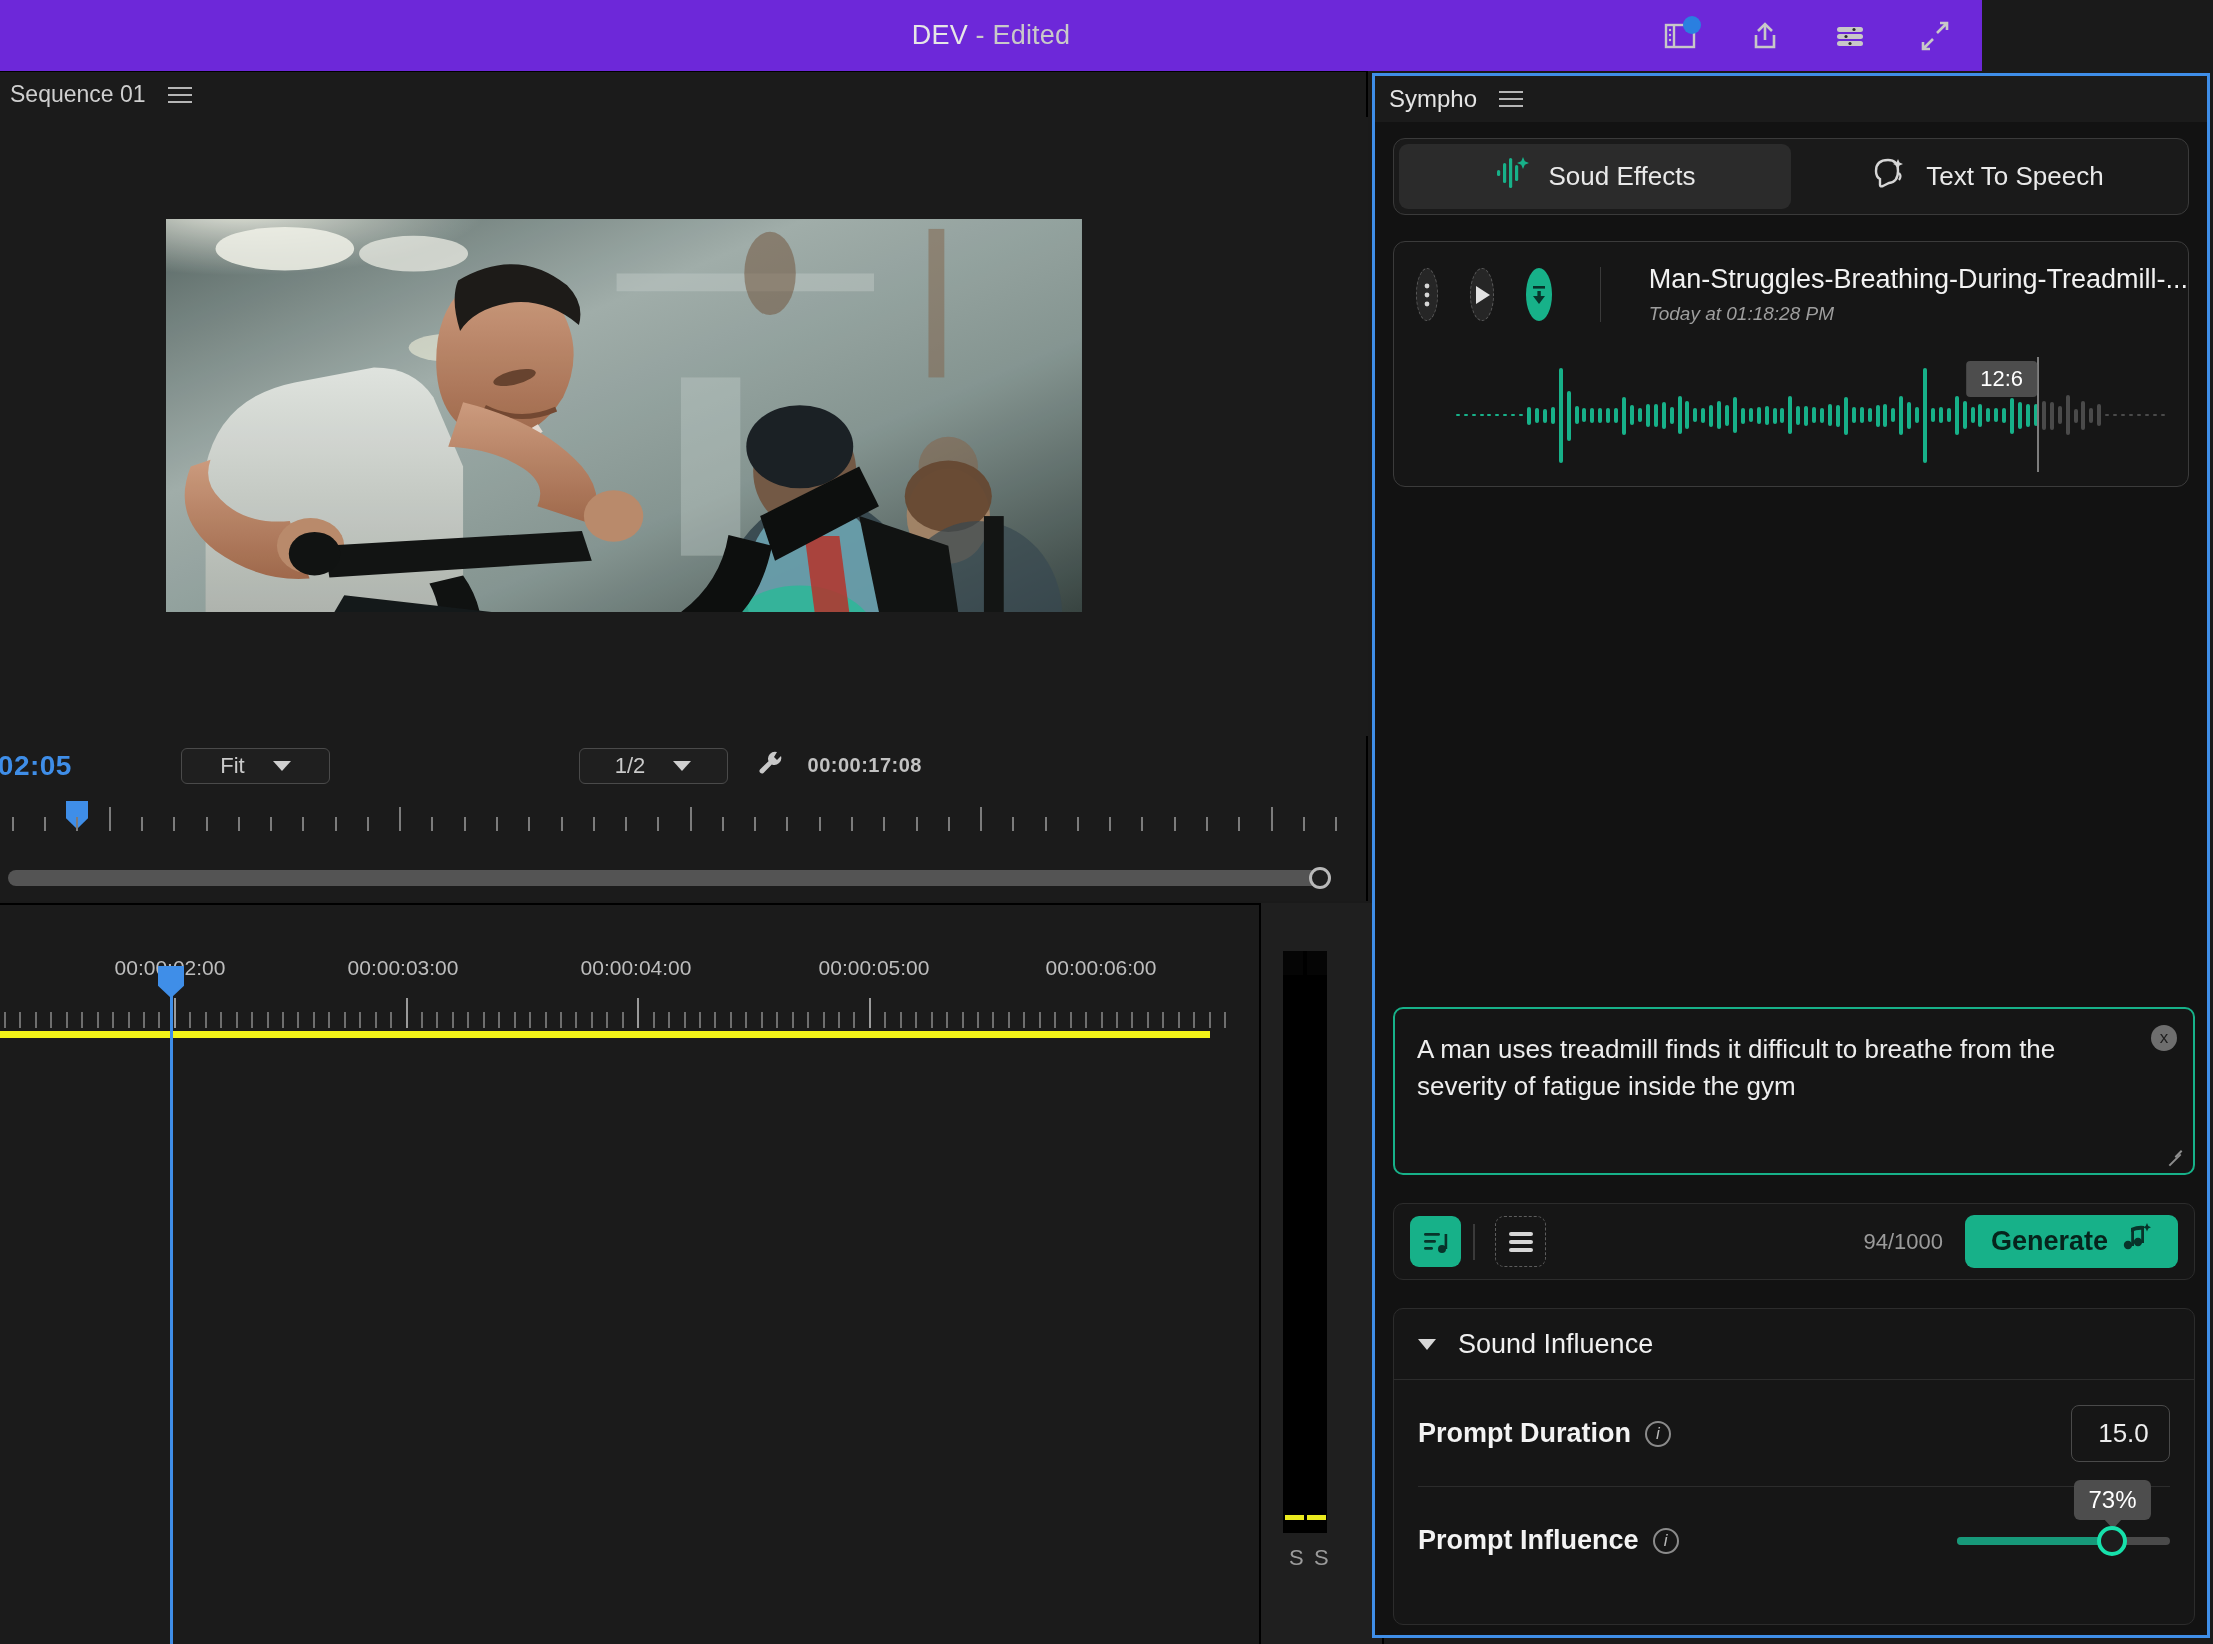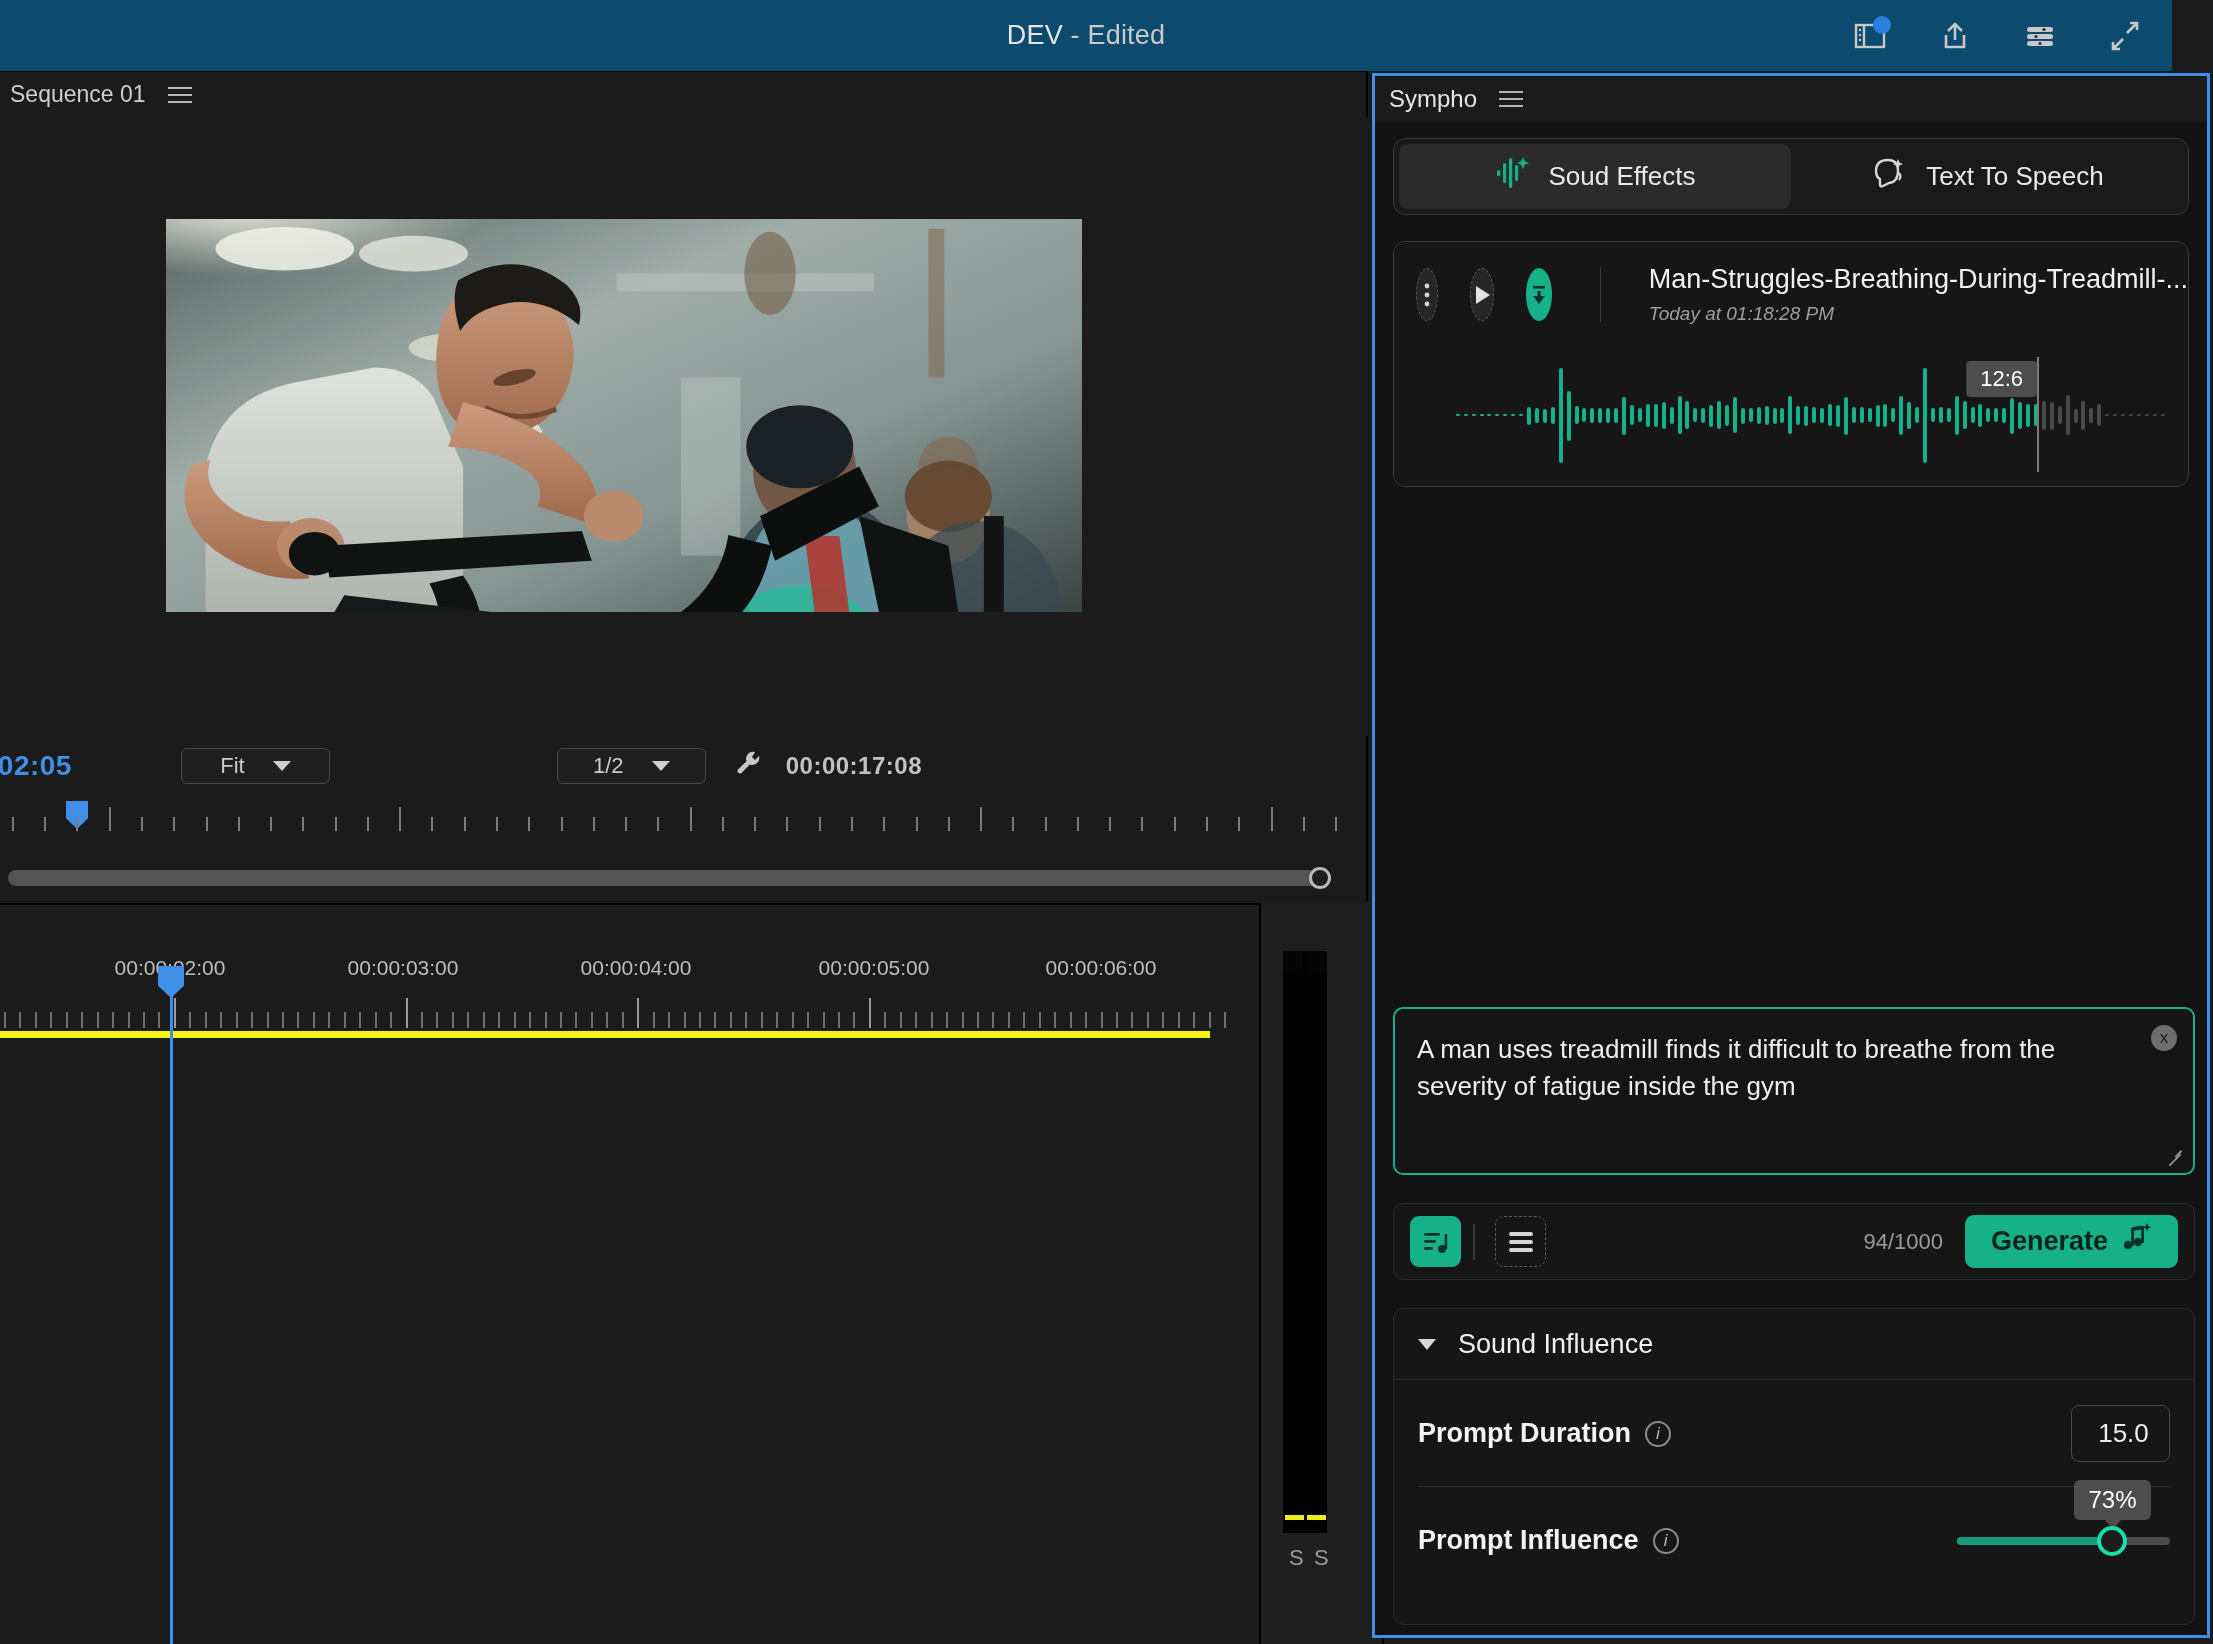--- a/index.html
+++ b/index.html
@@ -6,22 +6,22 @@
   html, body {
     width: 2214px; height: 1644px;
     background: #1a1a1a;
     font-family: "Liberation Sans", sans-serif;
     overflow: hidden;
     color: #d2d2d2;
   }
 
   
   .titlebar {
-    position: absolute; left: 0; top: 0; width: 2172px; height: 71px;
-    background: #0c4a6e;
+    position: absolute; left: 0; top: 0; width: 1982px; height: 71px;
+    background: #6d28d9;
     display: flex; align-items: center; justify-content: center;
   }
   .titlebar .title {
     font-size: 27px; color: #c9c9c9; letter-spacing: 0.2px;
   }
   .titlebar .title .dev { color: #e6e6e6; }
   .titlebar-icons {
     position: absolute; right: 30px; top: 0; height: 71px;
     display: flex; align-items: center; gap: 51px;
   }
@@ -63,21 +63,21 @@
   .tc-blue { font-size: 28px; color: #3f8ee8; font-weight: bold; margin-left: -12px; letter-spacing: 0.5px;}
   .selectbox {
     margin-left: 109px; width: 149px; height: 36px; border-radius: 6px;
     background: #1f1f1f; border: 1px solid #4a4a4a;
     display: flex; align-items: center; justify-content: center; gap: 28px;
     font-size: 22px; color: #cacaca; cursor: pointer;
   }
   .selectbox.right { margin-left: auto; }
   .chev { width: 0; height: 0; border-left: 9px solid transparent; border-right: 9px solid transparent; border-top: 10px solid #cfcfcf; }
   .wrench { margin-left: 28px; cursor: pointer; }
-  .tc-grey { font-size: 24px; color: #c2c2c2; font-weight: bold; margin-left: 22px; margin-right: 446px; letter-spacing:0.5px;}
+  .tc-grey { font-size: 20px; color: #c2c2c2; font-weight: bold; margin-left: 22px; margin-right: 446px; letter-spacing:0.5px;}
 
   .mini-ruler {
     position: absolute; left: 0; top: 725px; width: 1368px; height: 40px;
   }
   .mini-ruler .tick { position: absolute; bottom: 6px; width: 2px; background: #7c7c7c; }
   .playhead-mini {
     position: absolute; top: 4px; width: 22px; height: 28px; background: #3f8ee8;
     clip-path: polygon(0 0, 100% 0, 100% 62%, 50% 100%, 0 62%);
   }
   .scrollbar-h {

